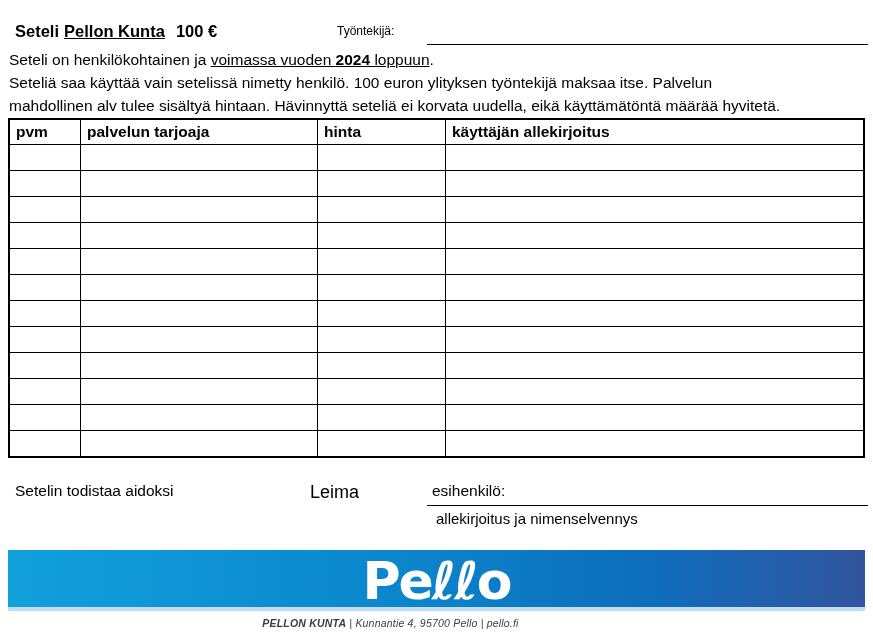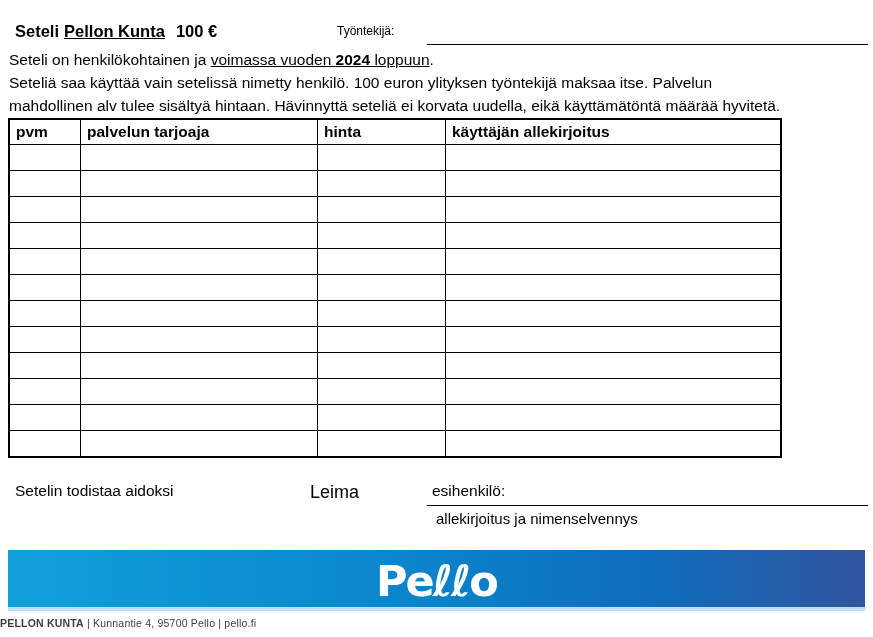--- a/index.html
+++ b/index.html
@@ -18,21 +18,21 @@
   .title-left .amount{margin-left:6px;}
   .employee-label{left:337px;top:24px;font-size:12px;}
   .employee-line{left:427px;top:26px;width:441px;height:18px;border-bottom:1.2px solid #000;}
   .body-line{left:9px;font-size:15.5px;white-space:nowrap;}
   .line2{top:51px;}
   .line3{top:74px;}
   .line4{top:97px;}
 
   
   table.voucher{
-    left:8px;top:118px;width:774px;
+    left:8px;top:118px;width:857px;
     border-collapse:collapse;table-layout:fixed;
   }
   table.voucher th, table.voucher td{
     border:1.5px solid #000;padding:0 0 0 6px;
     font-size:15.5px;text-align:left;vertical-align:middle;
     overflow:hidden;
   }
   table.voucher{border:2px solid #000;}
   table.voucher th{height:24px;font-weight:bold;}
   table.voucher td{height:25px;}
@@ -49,27 +49,27 @@
   .signature-hint{left:436px;top:510px;font-size:15px;}
 
   
   .banner{
     left:8px;top:550px;width:857px;height:57px;
     background:linear-gradient(90deg,#12a0db 0%,#0b86cd 45%,#0e6dbd 75%,#32549e 100%);
   }
   .banner-stripe{left:8px;top:607px;width:857px;height:4px;background:#bfe0f3;}
   .logo{
     left:0;top:551px;width:873px;text-align:center;
-    font-size:43px;line-height:60px;font-weight:bold;color:#ffffff;
+    font-size:52px;line-height:60px;font-weight:bold;color:#ffffff;
     font-family:"DejaVu Sans","Liberation Sans",sans-serif;
     letter-spacing:-2px;z-index:3;
   }
   .address{
-    left:0;top:617px;width:781px;text-align:left;
-    font-size:10.5px;color:#3d3d3d;letter-spacing:0.2px;
+    left:0;top:617px;width:781px;text-align:center;
+    font-size:10.5px;color:#3d3d3d;letter-spacing:0.2px;font-style:italic;
   }
 </style>
 </head>
 <body>
 
 <div class="abs title-left">
   <span class="seg">Seteli</span><span class="seg u">Pellon Kunta</span><span class="amount">100 €</span>
 </div>
 
 <div class="abs employee-label">Työntekijä:</div>

